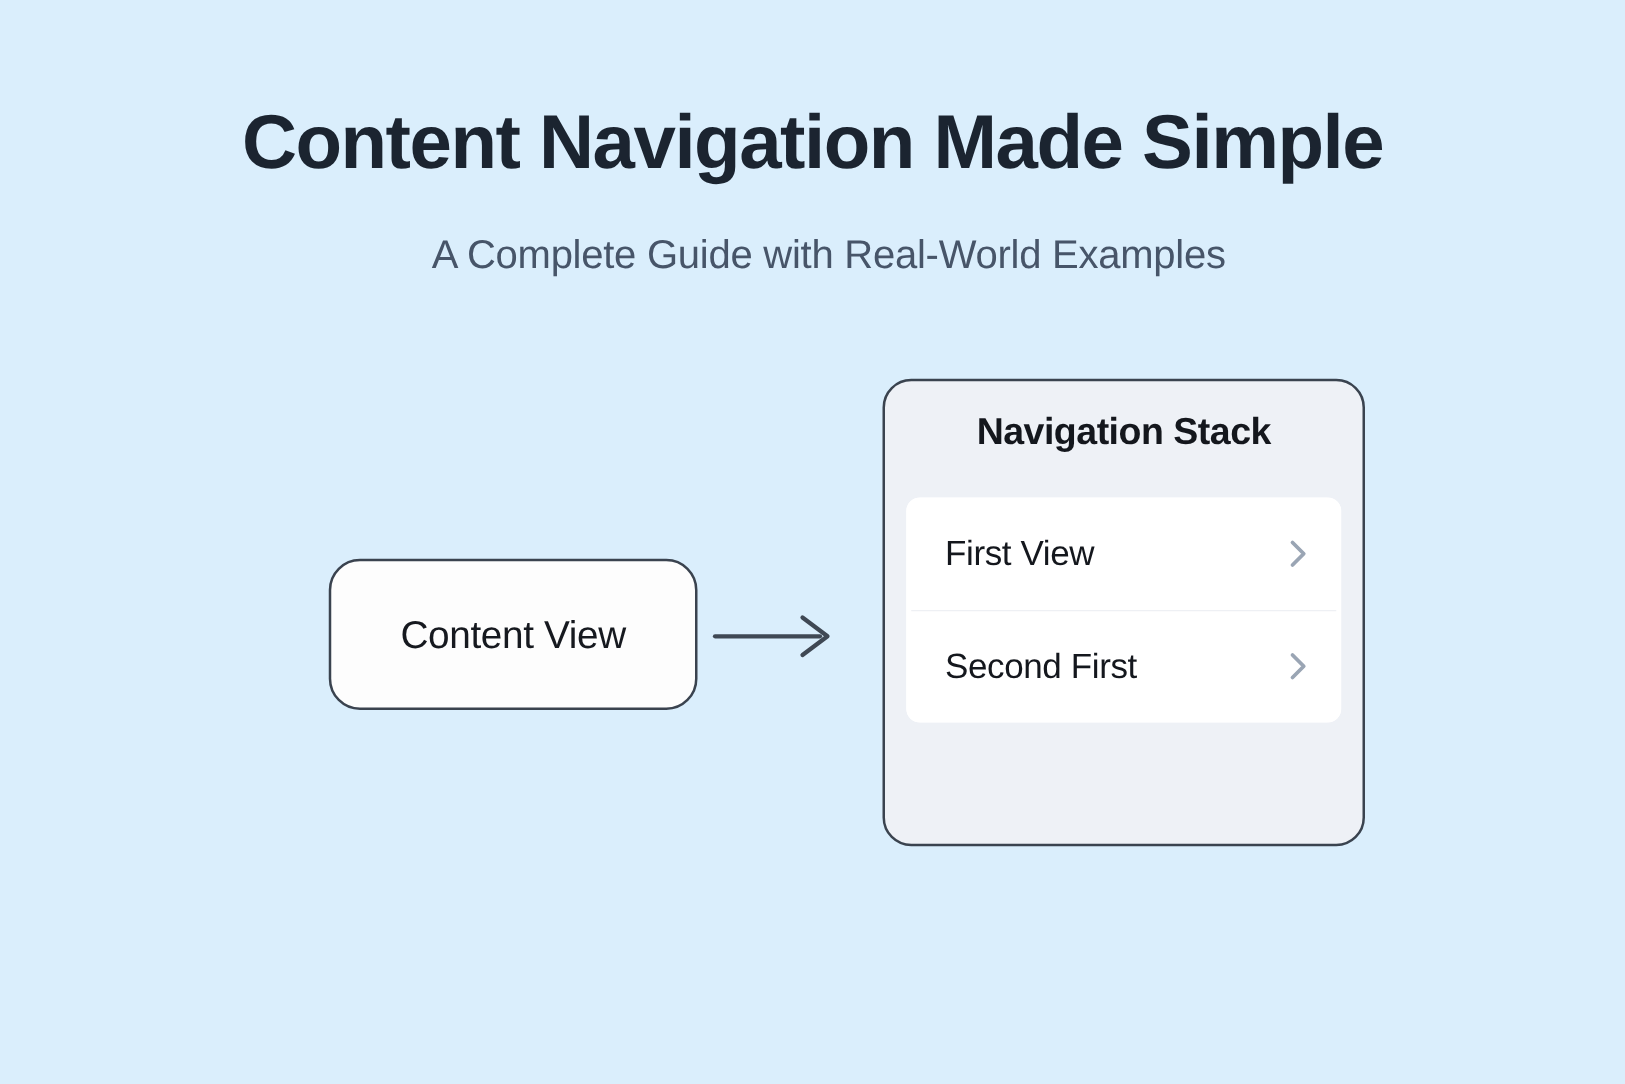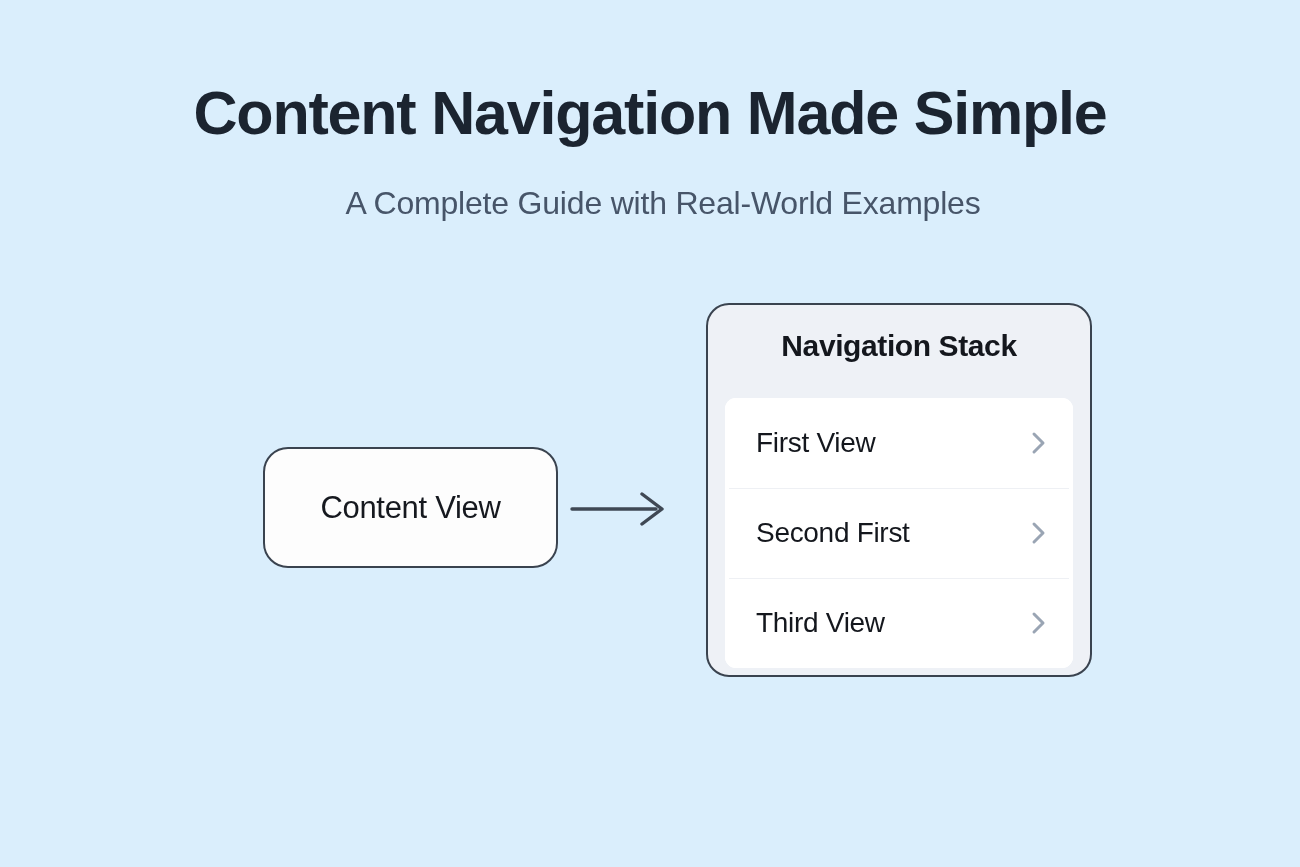--- a/index.html
+++ b/index.html
@@ -181,23 +181,17 @@
         </svg>
       </div>
 
       <div class="nav-row">
         <span class="nav-row-label">Second First</span>
         <svg class="chevron" viewBox="0 0 17 28">
           <polyline points="4,5 13,14 4,23" fill="none" stroke="#9aa5b4" stroke-width="3" stroke-linecap="round" stroke-linejoin="round"></polyline>
         </svg>
       </div>
 
-      <div class="nav-row">
-        <span class="nav-row-label">Third View</span>
-        <svg class="chevron" viewBox="0 0 17 28">
-          <polyline points="4,5 13,14 4,23" fill="none" stroke="#9aa5b4" stroke-width="3" stroke-linecap="round" stroke-linejoin="round"></polyline>
-        </svg>
-      </div>
 
     </div>
   </div>
 
 </div>
 
 </body></html>

